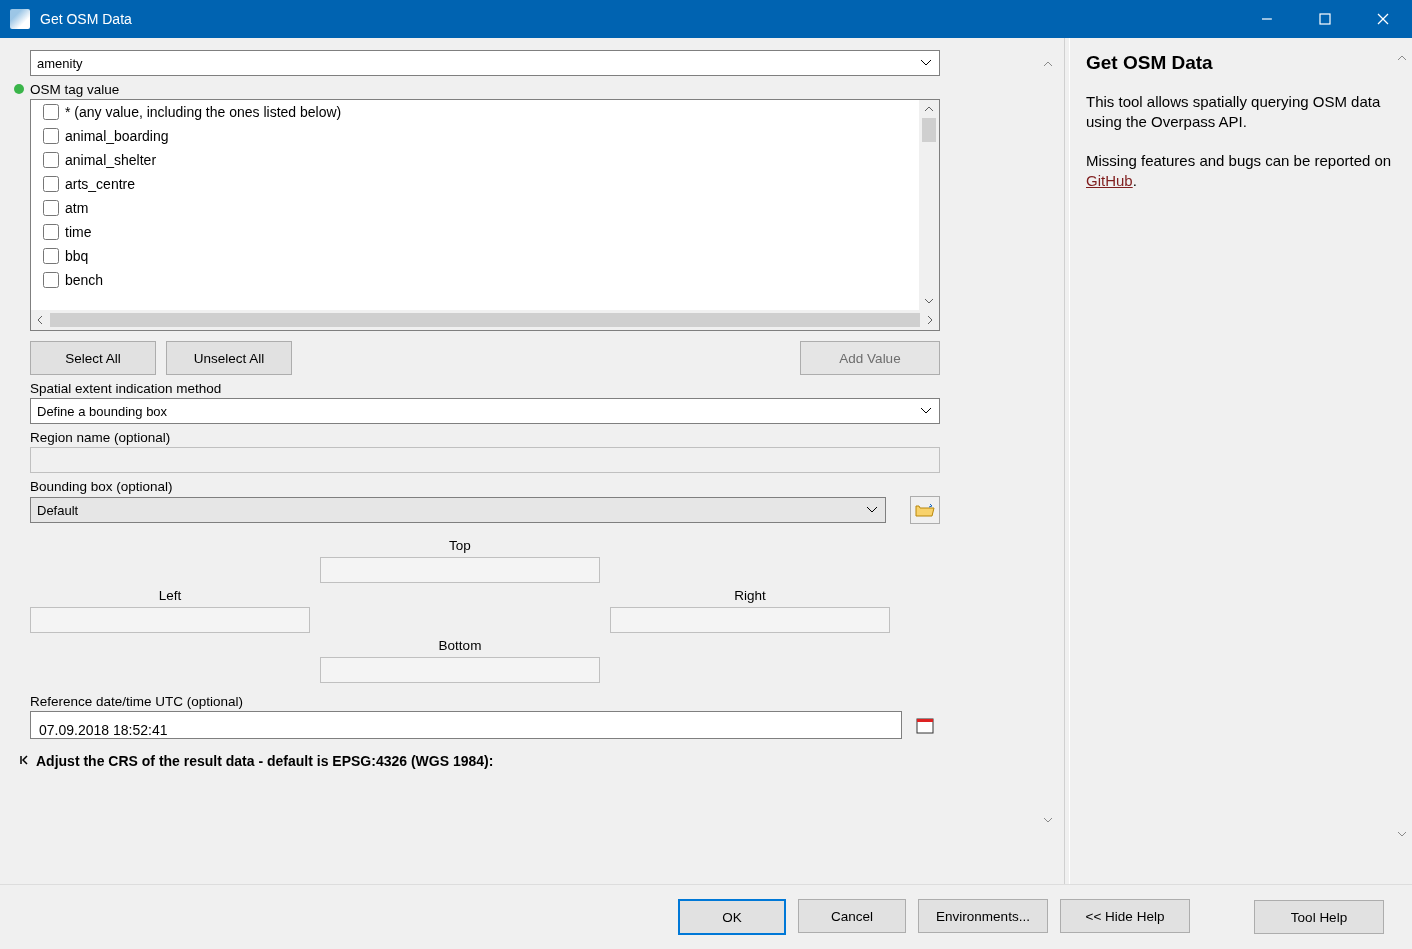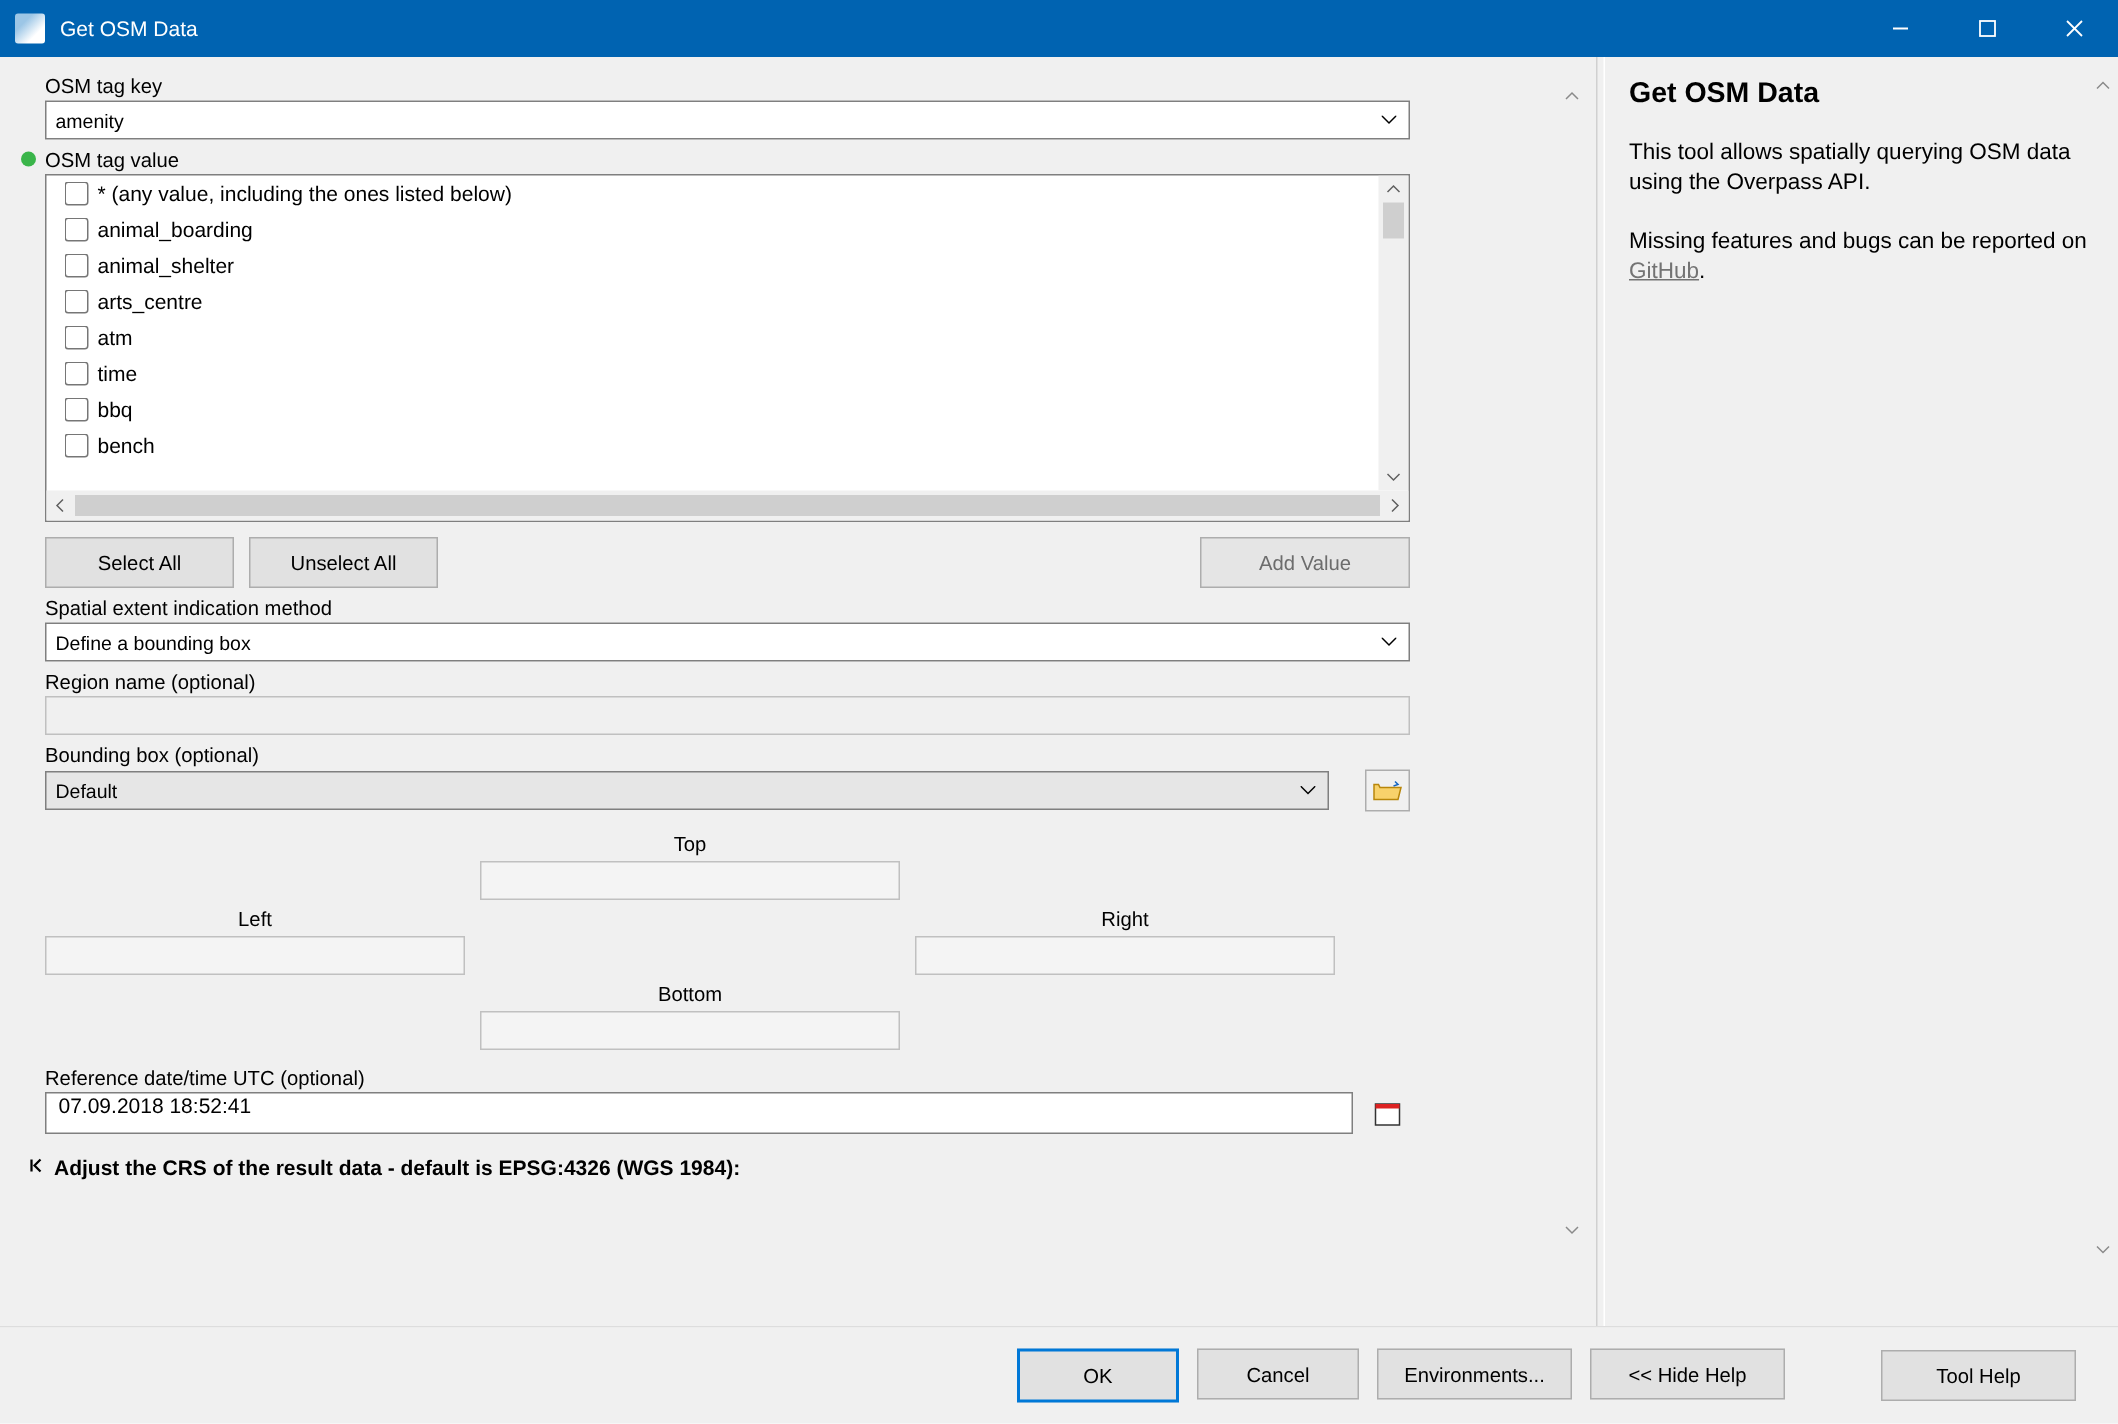--- a/index.html
+++ b/index.html
@@ -134,21 +134,21 @@
   width:280px;height:26px;background:#f4f4f4;border:1px solid #c0c0c0;padding:0 6px;
 }
 .bbox-top{left:290px;top:0;}
 .bbox-left{left:0;top:50px;}
 .bbox-right{left:580px;top:50px;}
 .bbox-bottom{left:290px;top:100px;}
 
 .date-row{ display:flex; gap:8px; align-items:center;}
 .date-row .text {
   flex:1; height:28px; border:1px solid #7f7f7f; background:#fff;
-  display:flex;align-items:flex-start;padding:0 8px;font-size:14px;
+  display:flex;align-items:flex-end;padding:0 8px;font-size:14px;
 }
 .cal-icon svg{width:18px;height:18px;}
 
 .expand-row{
   display:flex;align-items:center;gap:6px;
   font-weight:700;font-size:14px; margin-left:-12px;
 }
 .expand-row .chev svg{width:12px;height:12px;}
 
 .vscroll-pane{
@@ -163,21 +163,21 @@
   width:6px; background:#f0f0f0; border-left:1px solid #d0d0d0; border-right:1px solid #fff;
 }
 
 .right-pane{
   width:342px; padding: 14px 16px 10px 16px;
   font-size:15px;
   position:relative;
 }
 .right-pane h2{ font-size:19px; font-weight:700; margin-bottom:18px;}
 .right-pane p{ margin-bottom:18px; line-height:1.35;}
-.right-pane a{ color:#737373; text-decoration:underline;}
+.right-pane a{ color:#7f1d1d; text-decoration:underline;}
 .right-scroll{
   position:absolute; right:2px; top:12px; width:16px; height:790px;
   display:flex;flex-direction:column;align-items:center;
 }
 .right-scroll .arrow svg{width:12px;height:12px;}
 .right-scroll .arrow{height:14px;}
 
 .footer{
   height:64px; background:#f0f0f0;
   display:flex; align-items:center; justify-content:flex-end;
@@ -214,21 +214,20 @@
       </svg>
   </div>
 </div>
 
 <div class="client">
 
   <div class="left-pane">
     <div class="scroll-wrap">
       <div class="form-area">
 
-        <div class="label">OSM tag key</div>
         <div class="combo">
           <span class="txt">amenity</span>
           <span class="arrow">
             <svg viewBox="0 0 10 6">
                 <path d="M0 0 L5 5 L10 0" fill="none" stroke="#000"></path>
               </svg>
           </span>
         </div>
         <div class="spacer-v-sm"></div>
 

